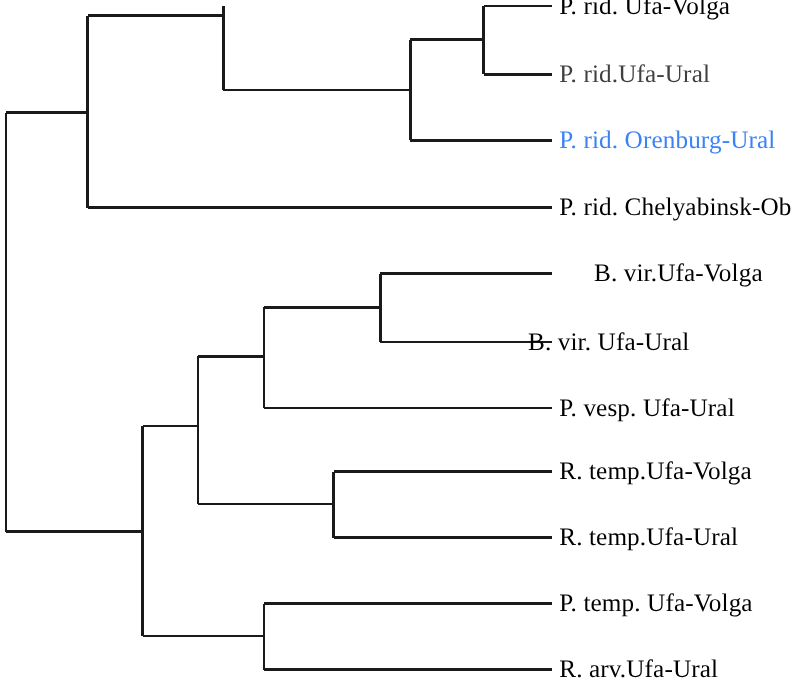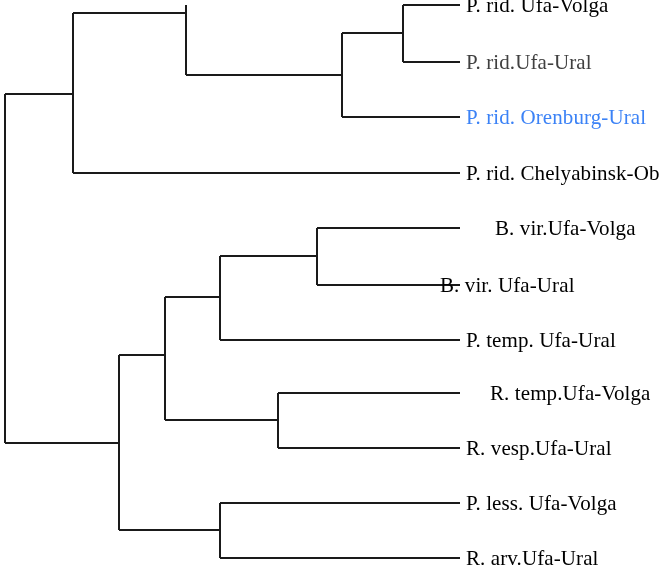--- a/index.html
+++ b/index.html
@@ -90,20 +90,20 @@
       </g>
   </svg>
 
   <div id="leaf-labels">
       <div class="leaf-label" style="left: 466px; top: 5px; color: rgb(0, 0, 0);">P. rid. Ufa-Volga</div>
       <div class="leaf-label" style="left: 466px; top: 62px; color: #404040; font-family: Liberation Serif, serif;">P. rid.Ufa-Ural</div>
       <div class="leaf-label" style="left: 466px; top: 117px; color: #3b82f6;">P. rid. Orenburg-Ural</div>
       <div class="leaf-label" style="left: 466px; top: 173px; color: rgb(0, 0, 0);">P. rid. Chelyabinsk-Ob</div>
       <div class="leaf-label" style="left: 466px; top: 228px; color: rgb(0, 0, 0); margin-left: 29px;">B. vir.Ufa-Volga</div>
       <div class="leaf-label" style="left: 440px; top: 285px; color: rgb(0, 0, 0);">B. vir. Ufa-Ural</div>
-      <div class="leaf-label" style="left: 466px; top: 340px; color: rgb(0, 0, 0);">P. temp. Ufa-Ural</div>
-      <div class="leaf-label" style="left: 490px; top: 393px; color: rgb(0, 0, 0);">R. temp.Ufa-Volga</div>
-      <div class="leaf-label" style="left: 466px; top: 448px; color: rgb(0, 0, 0);">R. vesp.Ufa-Ural</div>
-      <div class="leaf-label" style="left: 466px; top: 503px; color: rgb(0, 0, 0);">P. less. Ufa-Volga</div>
+      <div class="leaf-label" style="left: 466px; top: 340px; color: rgb(0, 0, 0);">P. vesp. Ufa-Ural</div>
+      <div class="leaf-label" style="left: 466px; top: 393px; color: rgb(0, 0, 0);">R. temp.Ufa-Volga</div>
+      <div class="leaf-label" style="left: 466px; top: 448px; color: rgb(0, 0, 0);">R. temp.Ufa-Ural</div>
+      <div class="leaf-label" style="left: 466px; top: 503px; color: rgb(0, 0, 0);">P. temp. Ufa-Volga</div>
       <div class="leaf-label" style="left: 466px; top: 558px; color: rgb(0, 0, 0);">R. arv.Ufa-Ural</div>
     </div>
 
 </div>
 
 </body></html>

